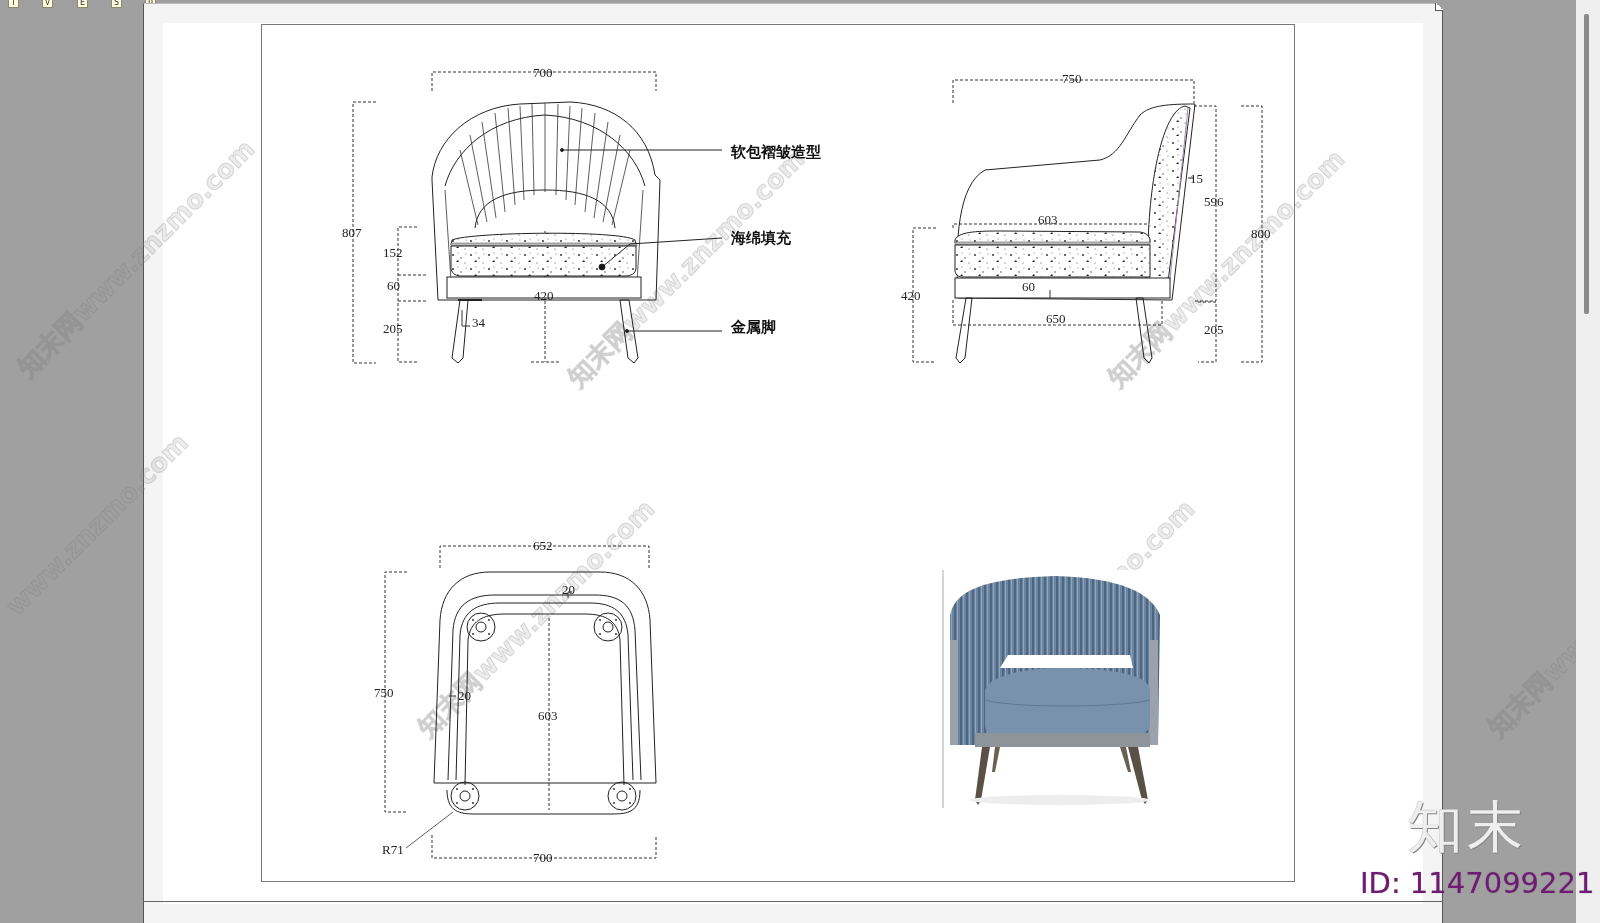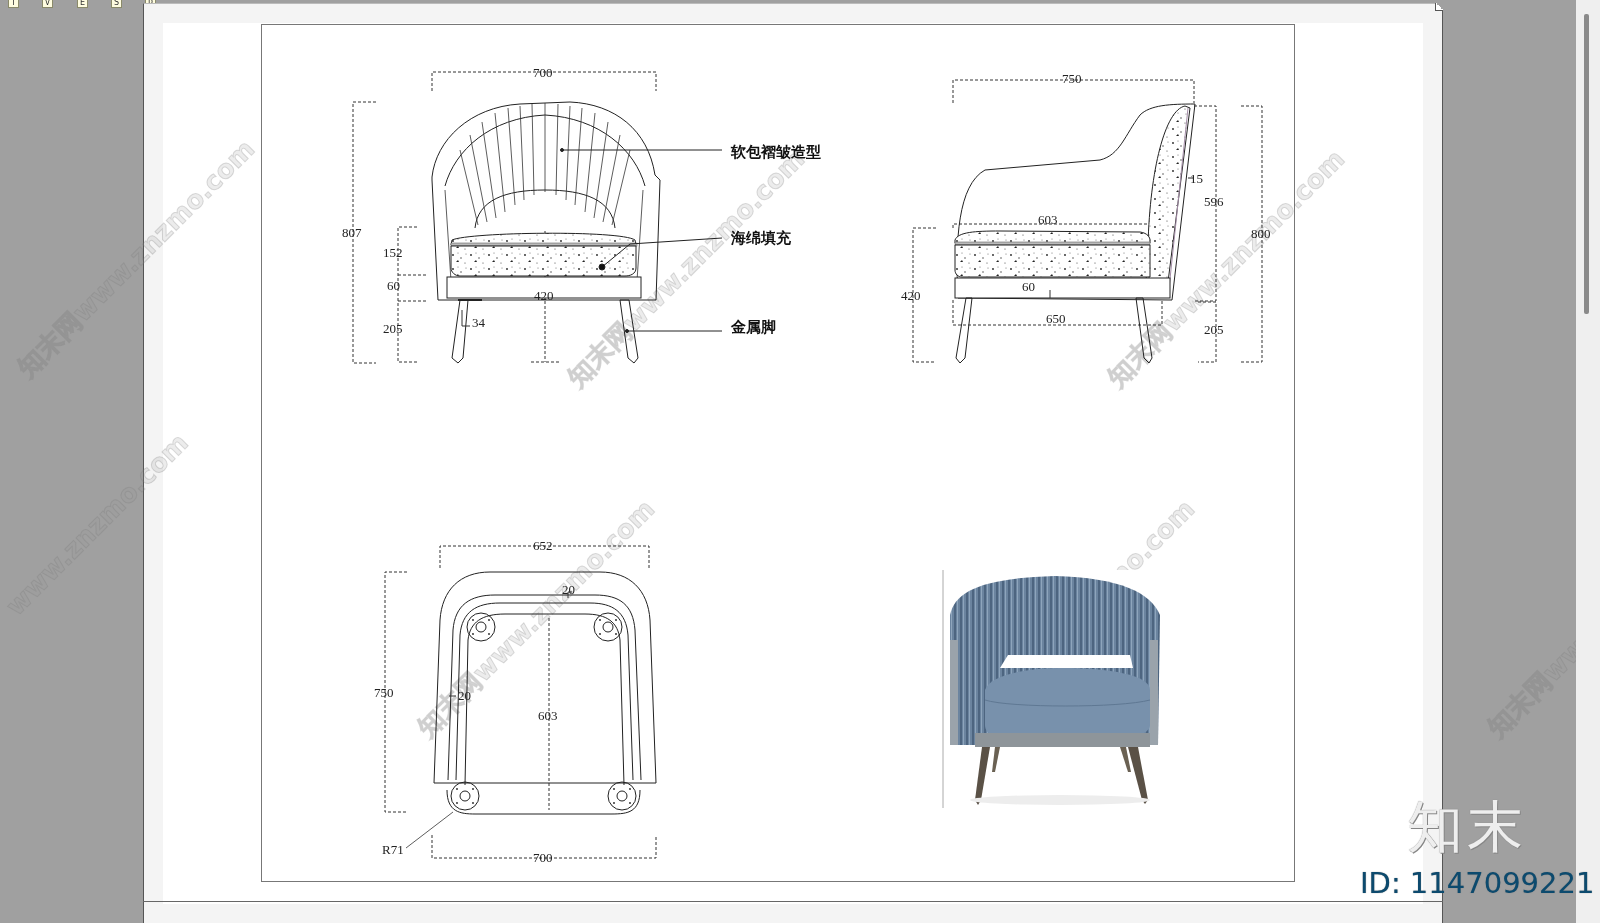--- a/index.html
+++ b/index.html
@@ -39,21 +39,21 @@
   .scrollbar-thumb {
     position: absolute; left: 8px; top: 14px; width: 5px; height: 300px; background: #8a8a8a; border-radius: 2px;
   }
   .brand-logo {
     position: absolute; left: 1407px; top: 790px; font-family: "DejaVu Sans", sans-serif;
     font-size: 56px; color: #eee; letter-spacing: 4px;
     text-shadow: 0 0 1px #777, 1px 1px 0 #888;
   }
   .brand-id {
     position: absolute; left: 1360px; top: 866px; font-family: "DejaVu Sans", sans-serif;
-    font-size: 29px; color: #0c4a6e; text-shadow: 0 0 1px #777;
+    font-size: 29px; color: #701a75; text-shadow: 0 0 1px #777;
   }
   .watermark {
     position: absolute; font-family: "DejaVu Sans", sans-serif; font-size: 26px; font-weight: bold;
     color: rgba(150,150,150,0.18); transform: rotate(-45deg); transform-origin: left top; white-space: nowrap;
     -webkit-text-stroke: 1px rgba(120,120,120,0.25);
     pointer-events: none;
   }
 </style>
 </head>
 <body>

